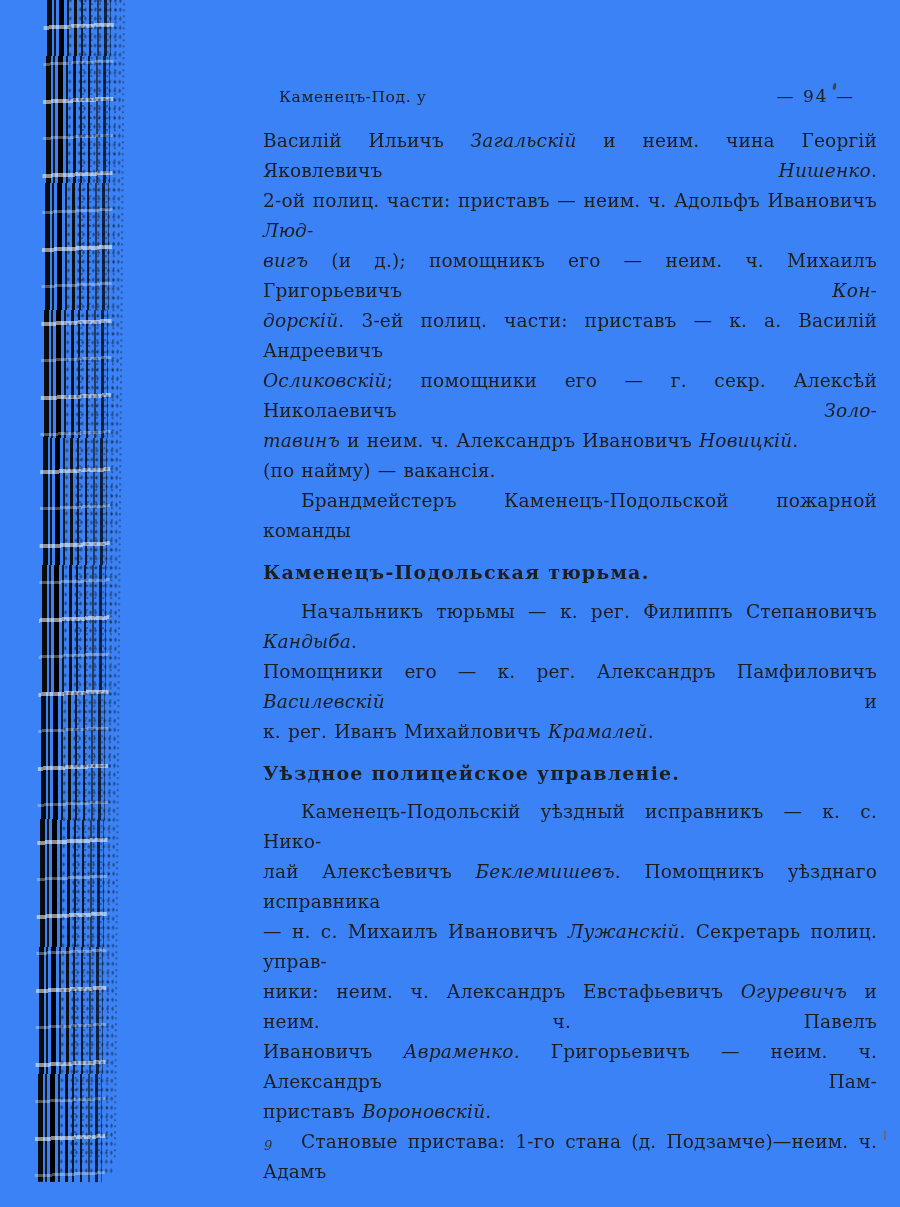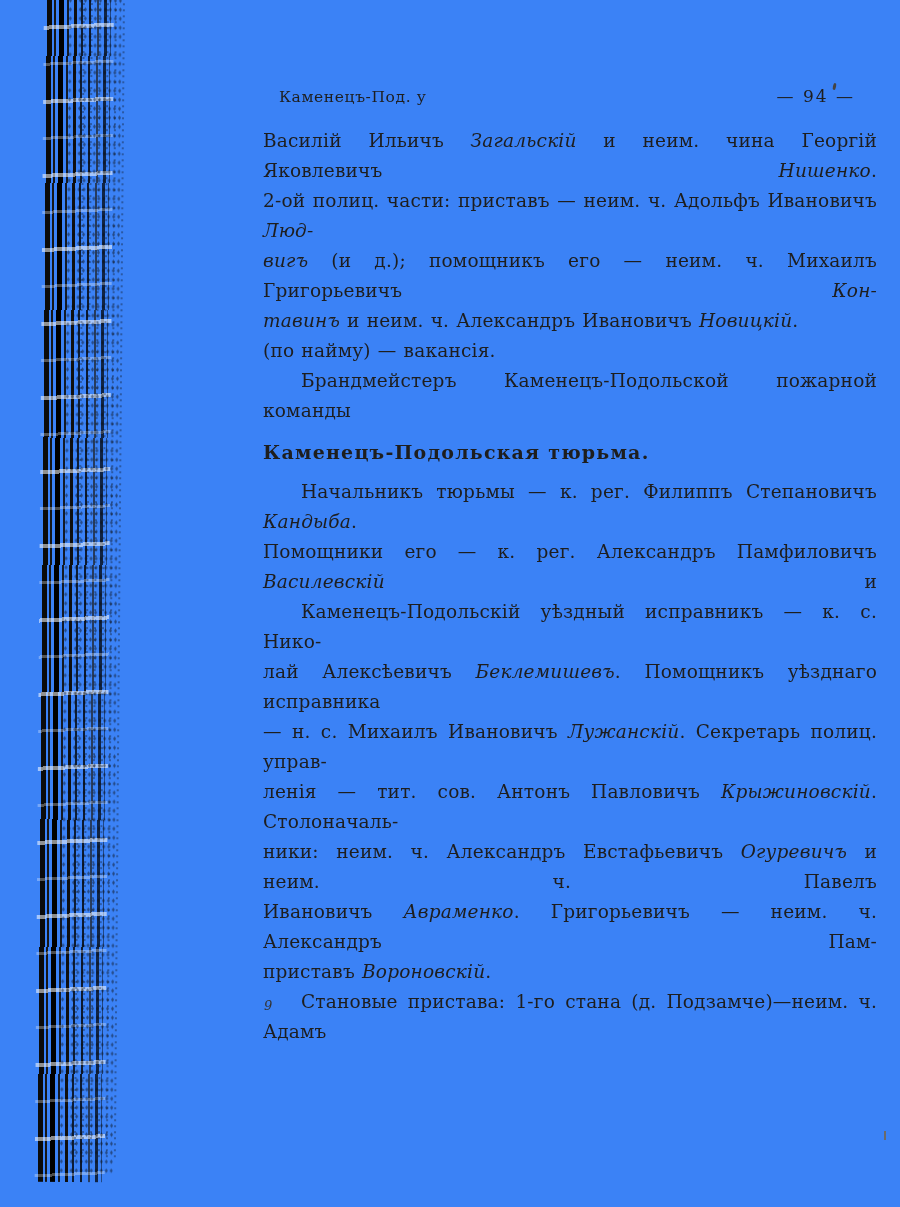--- a/index.html
+++ b/index.html
@@ -91,36 +91,39 @@
   <div class="header">
     <span class="header-left">Каменецъ-Под. у</span>
     <span class="header-num">— 94 —</span>
   </div>
 
   <div class="content">
       <div>
         <div class="line"><span>Василій Ильичъ </span><span class="it">Загальскій</span><span> и неим. чина Георгій Яковлевичъ </span><span class="it">Нишенко</span><span>.</span></div>
         <div class="line"><span>2-ой полиц. части: приставъ — неим. ч. Адольфъ Ивановичъ </span><span class="it">Люд-</span></div>
         <div class="line"><span class="it">вигъ</span><span> (и д.); помощникъ его — неим. ч. Михаилъ Григорьевичъ </span><span class="it">Кон-</span></div>
+        <div class="line"><span class="it">дорскій</span><span>. 3-ей полиц. части: приставъ — к. а. Василій Андреевичъ</span></div>
+        <div class="line"><span class="it">Осликовскій</span><span>; помощники его — г. секр. Алексѣй Николаевичъ </span><span class="it">Золо-</span></div>
         <div class="line last"><span class="it">тавинъ</span><span> и неим. ч. Александръ Ивановичъ </span><span class="it">Новицкій</span><span>.</span></div>
       </div>
       <div>
         <div class="line last"><span>(по найму) — вакансія.</span></div>
         <div class="line indent"><span>Брандмейстеръ Каменецъ-Подольской пожарной команды</span></div>
       </div>
       <div class="heading">Каменецъ-Подольская тюрьма.</div>
       <div>
         <div class="line indent"><span>Начальникъ тюрьмы — к. рег. Филиппъ Степановичъ </span><span class="it">Кандыба</span><span>.</span></div>
         <div class="line"><span>Помощники его — к. рег. Александръ Памфиловичъ </span><span class="it">Василевскій</span><span> и</span></div>
+        <div class="line last"><span>к. рег. Иванъ Михайловичъ </span><span class="it">Крамалей</span><span>.</span></div>
       </div>
+      <div class="heading">Уѣздное полицейское управленіе.</div>
       <div>
         <div class="line indent"><span>Каменецъ-Подольскій уѣздный исправникъ — к. с. Нико-</span></div>
         <div class="line"><span>лай Алексѣевичъ </span><span class="it">Беклемишевъ</span><span>. Помощникъ уѣзднаго исправника</span></div>
         <div class="line"><span>— н. с. Михаилъ Ивановичъ </span><span class="it">Лужанскій</span><span>. Секретарь полиц. управ-</span></div>
-        <div class="line"><span>ленія — тит. сов. Антонъ Павловичъ </span><span class="it">Крыжиновскій</span><span>. Столоначаль-</span></div>
         <div class="line"><span>ники: неим. ч. Александръ Евстафьевичъ </span><span class="it">Огуревичъ</span><span> и неим. ч. Павелъ</span></div>
         <div class="line"><span>Ивановичъ </span><span class="it">Авраменко</span><span>. Григорьевичъ — неим. ч. Александръ Пам-</span></div>
         <div class="line last"><span>приставъ </span><span class="it">Вороновскій</span><span>.</span></div>
       </div>
       <div>
         <div class="line indent"><span class="mark">9</span><span>Становые пристава: 1-го стана (д. Подзамче)—неим. ч. Адамъ</span></div>
       </div>
     </div>
 
   <div class="artifact-apostrophe"></div>

